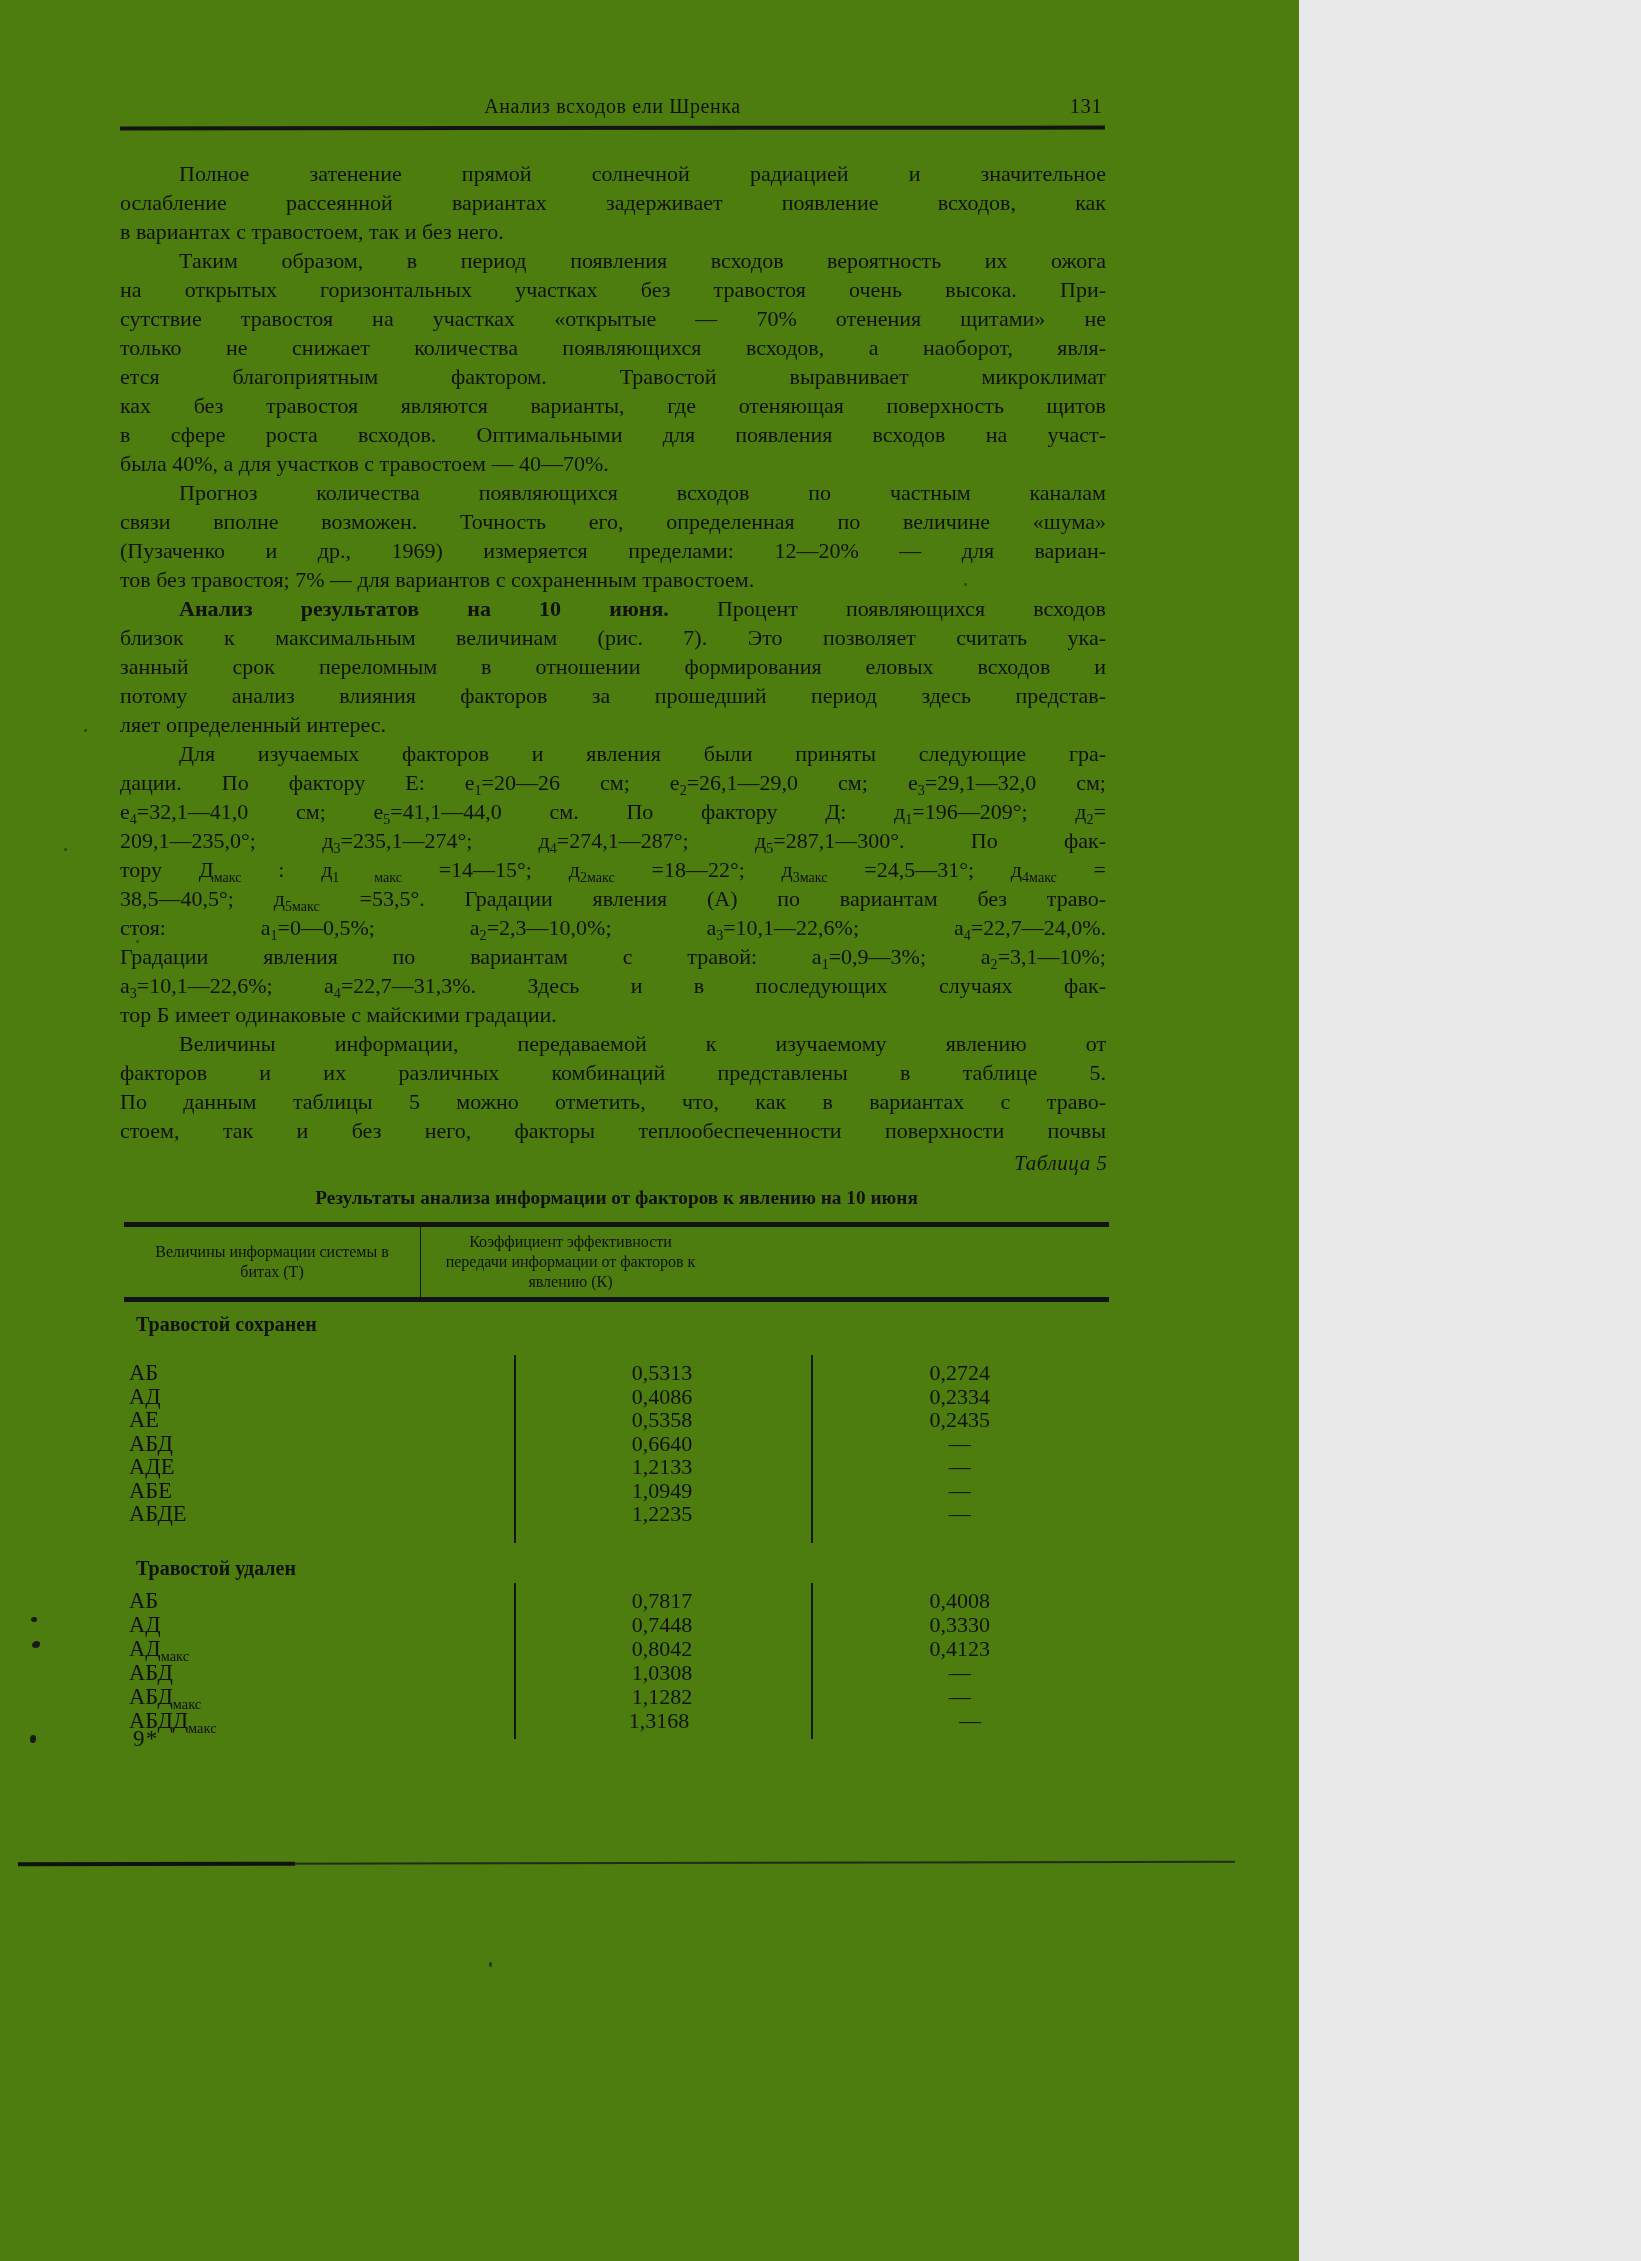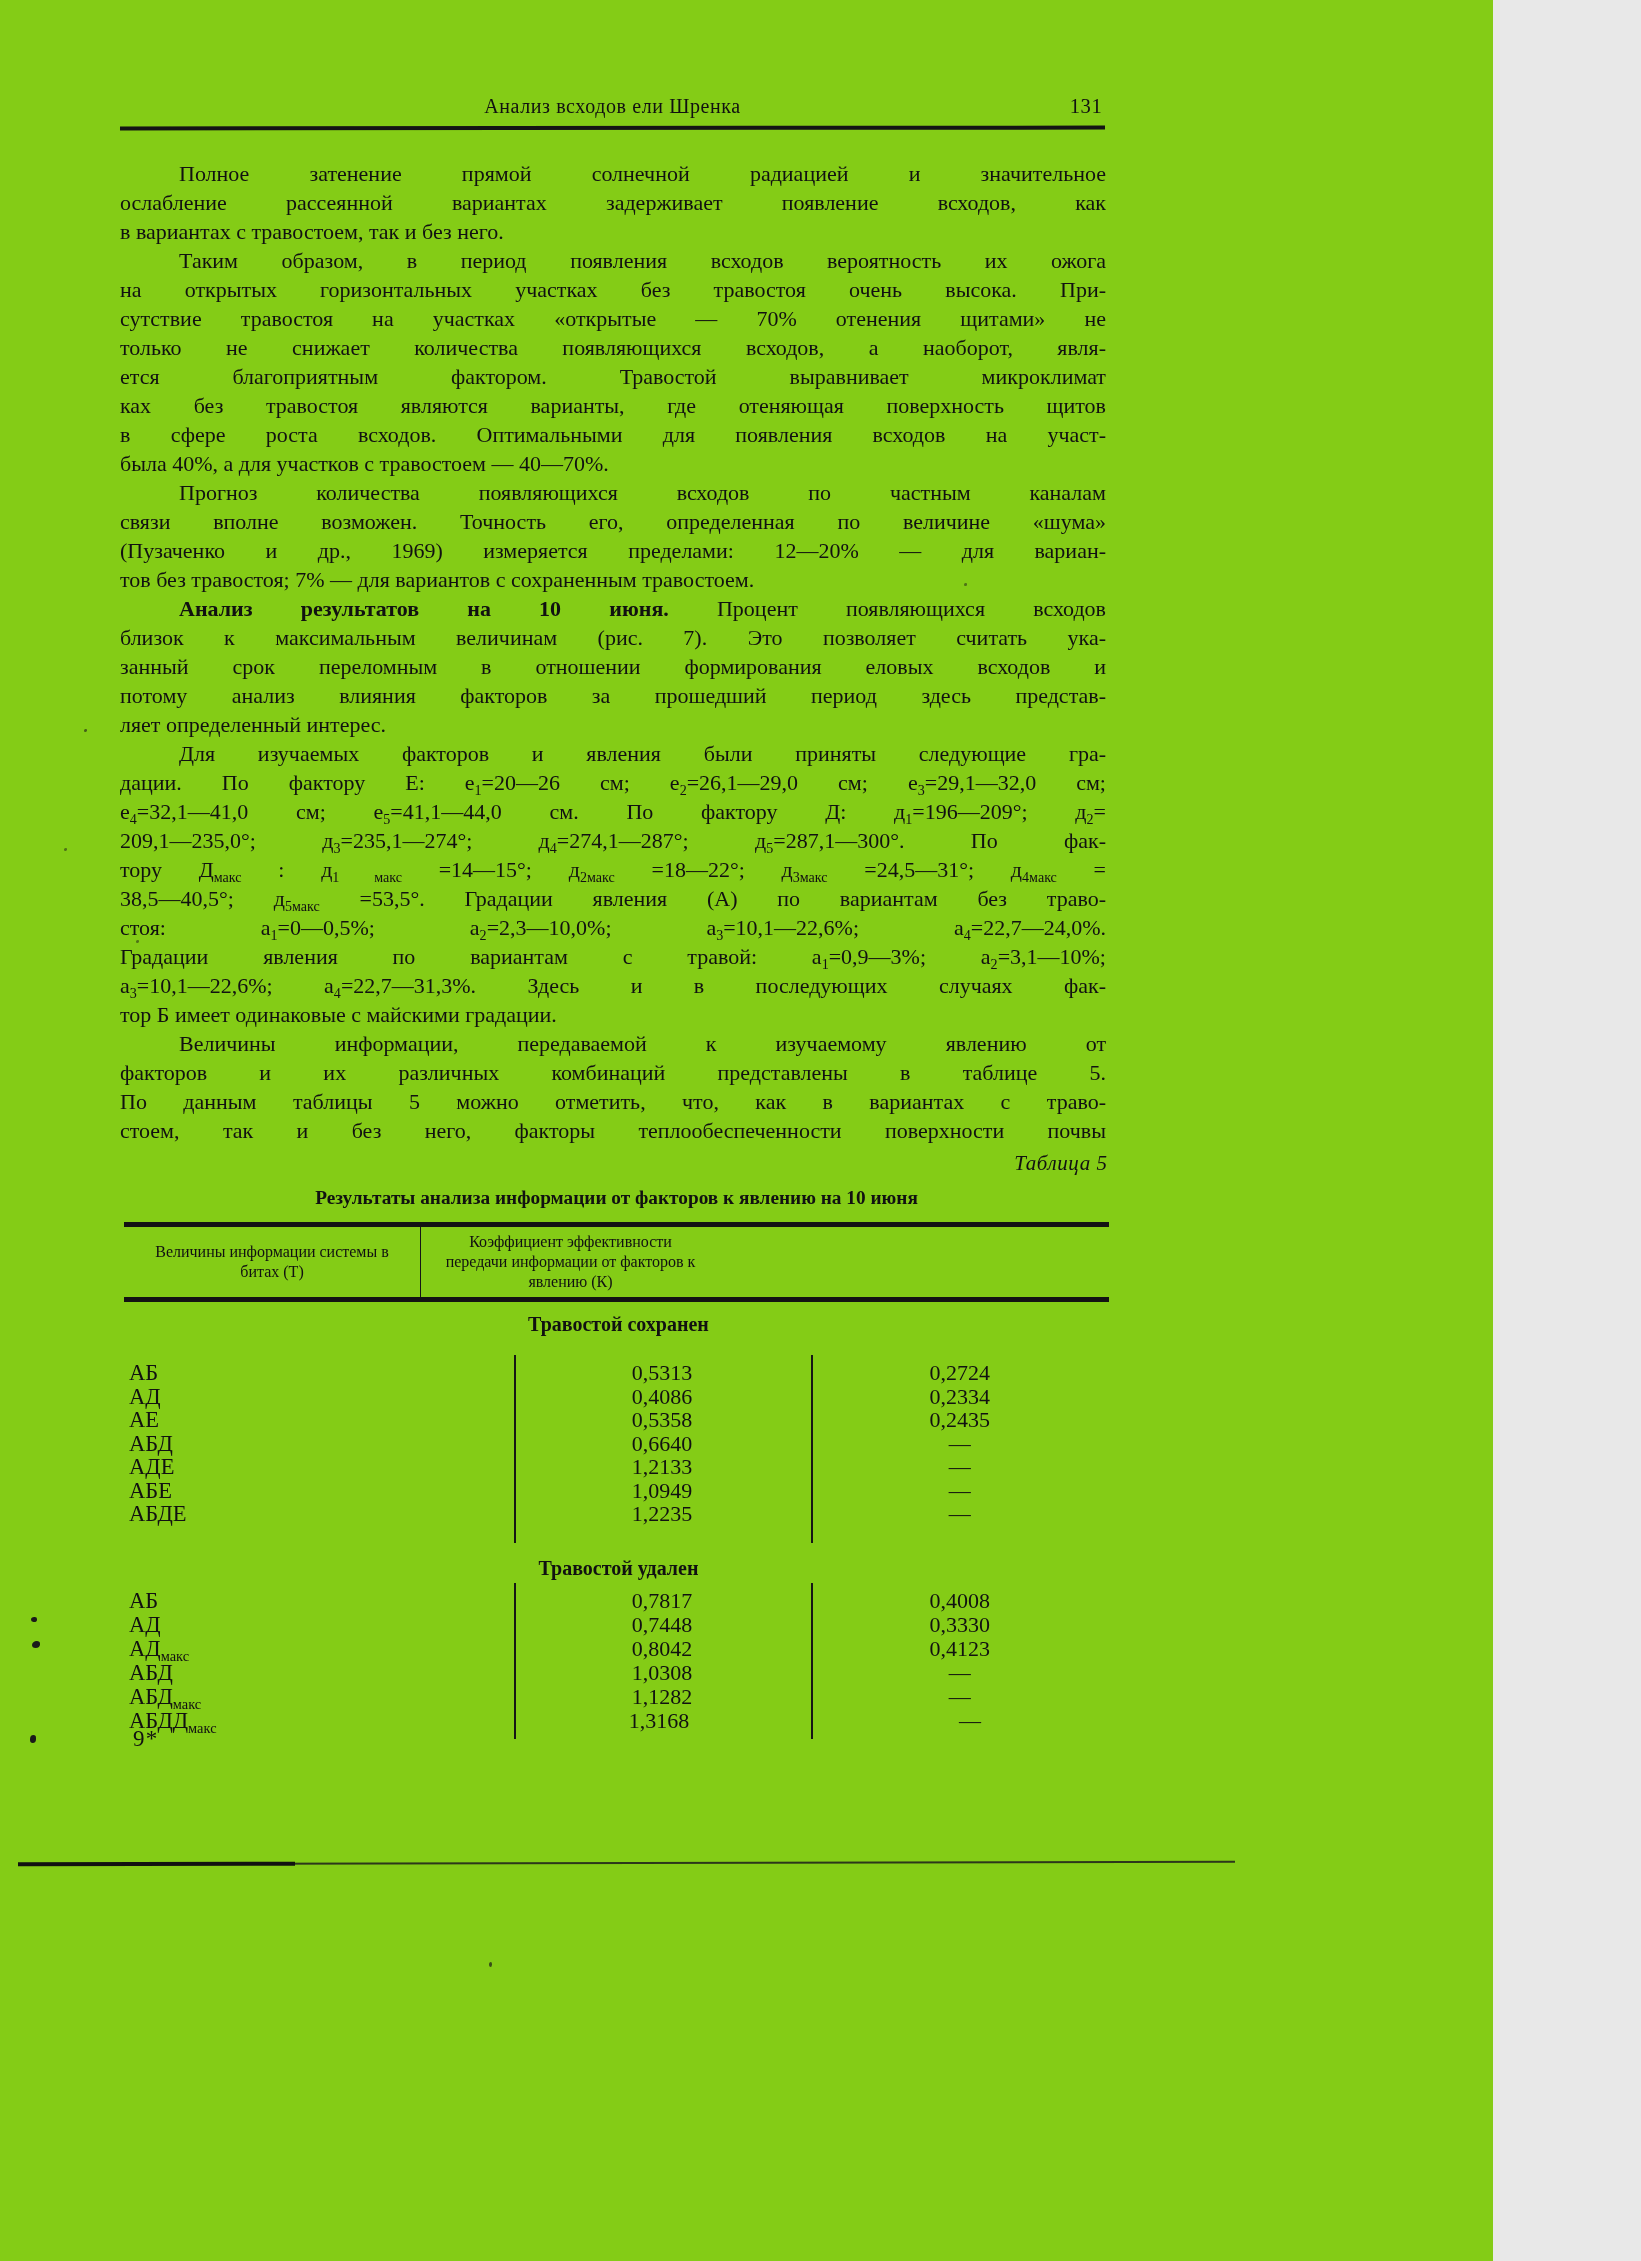--- a/index.html
+++ b/index.html
@@ -1,19 +1,19 @@
 <!DOCTYPE html>
 <html lang="ru" style="font-size:10.3px"><head>
 <meta charset="utf-8">
 <style>
   html,body{margin:0;padding:0;background:#e8e8e8;}
   .page{
     position:relative;
-    width:1493px;height:2261px;
-    background:#84cc16;
+    width:1299px;height:2261px;
+    background:#4d7c0f;
     overflow:hidden;
     font-family:"Liberation Serif","DejaVu Serif",serif;
     color:#111;
   }
   
   .running-head{
     position:absolute;left:120px;top:95px;width:985px;height:28px;
   }
   .rh-title{
     position:absolute;left:0;right:0;text-align:center;
@@ -59,21 +59,21 @@
   }
   .th-cell{
     display:flex;align-items:center;justify-content:center;
     text-align:center;font-size:16px;line-height:20px;
     padding:0 16.7px;box-sizing:border-box;
   }
   .th-cell.c1{ width:390px;border-right:1.9px solid #161616; }
   .th-cell.c2{ width:297px;border-right:1.9px solid #161616; }
   .th-cell.c3{ width:299px; }
   .sec-title{
-    position:absolute;left:4px;right:0;text-align:center;
+    position:absolute;left:12px;right:0;text-align:left;
     font-weight:bold;font-size:20px;
   }
   .sec-rows{ position:absolute;left:0;width:100%; }
   .vrule{ position:absolute;top:0;bottom:0;width:1.9px;background:#161616; }
   .vrule.v1{ left:390px; } .vrule.v2{ left:687px; }
   .trow{ display:flex;white-space:nowrap; }
   .trow .c1{ width:390px;padding-left:5.1px;box-sizing:border-box;font-size:22.5px; }
   .trow .c2{ width:297px;text-align:center;font-size:22px; }
   .trow .c3{ width:299px;text-align:center;font-size:22px; }
   .sig-mark{

